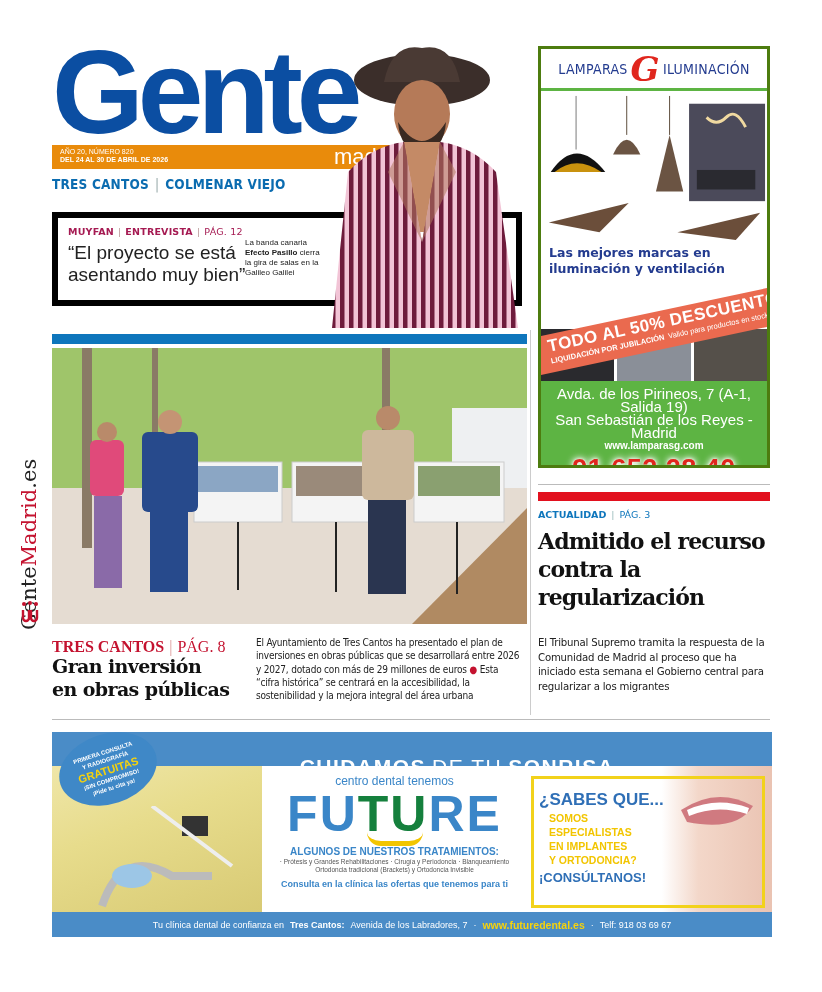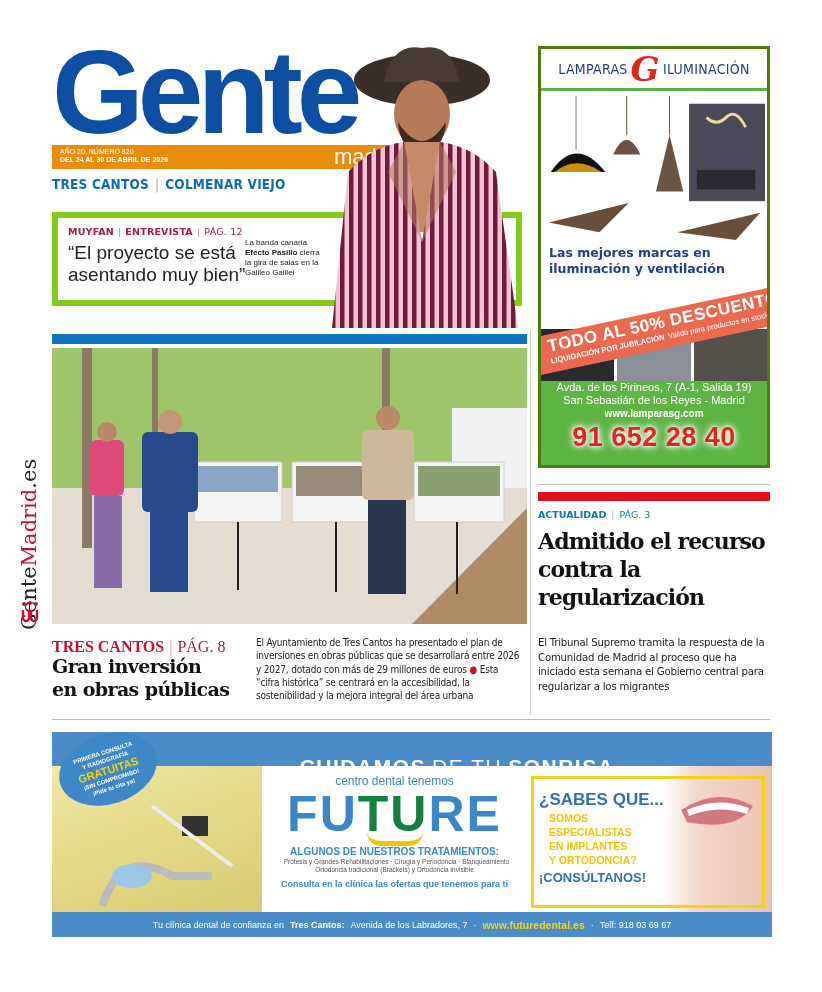--- a/index.html
+++ b/index.html
@@ -21,21 +21,21 @@
     font-size: 118px; line-height: 108px; color: #0b4ea2; letter-spacing: -6px; }
   #orange-bar { left: 52px; top: 145px; width: 345px; height: 24px; background: #e98b0b; }
   #issue-info { left: 60px; top: 148px; font-size: 7px; line-height: 8px; color: #fff; font-weight: 700; }
   #issue-info div:first-child { font-weight: 400; }
   #madrid-word { left: 334px; top: 146px; font-size: 22px; color: #fff; line-height: 22px; }
   #local-editions { left: 52px; top: 176px; font-family: "DejaVu Sans Condensed", "DejaVu Sans", sans-serif;
     font-weight: 700; font-size: 13.5px; color: #0b6cb0; letter-spacing: 0.2px; }
   #local-editions .sep { color: #9aa; font-weight: 400; margin: 0 6px; }
 
   
-  #interview-box { left: 52px; top: 212px; width: 470px; height: 94px; background: #84cc16; padding: 6px; }
+  #interview-box { left: 52px; top: 212px; width: 470px; height: 94px; background: #000000; padding: 6px; }
   #interview-inner { width: 100%; height: 100%; background: #fff; position: relative; }
   #interview-kicker { left: 10px; top: 8px; font-family: "DejaVu Sans", sans-serif; font-size: 9.5px;
     font-weight: 700; color: #a51a52; letter-spacing: 0.2px; }
   #interview-kicker .pg { font-weight: 400; }
   #interview-kicker .sep { color: #b99; font-weight: 400; margin: 0 4px; }
   #interview-quote { left: 10px; top: 24px; width: 180px; font-size: 19px; line-height: 22px; color: #222; }
   #interview-desc { left: 187px; top: 20px; width: 80px; font-size: 8px; line-height: 10px; color: #222; }
   #interview-desc b { font-weight: 700; }
 
   
@@ -65,21 +65,21 @@
   #lamp-ad .header .g { font-family: "DejaVu Serif", serif; font-style: italic; font-weight: 700; color: #e0261d; font-size: 34px; line-height: 30px; margin: 0 1px; }
   #lamp-ad .products { position: absolute; left: 0; top: 45px; width: 100%; height: 150px; }
   #lamp-ad .tagline { position: absolute; left: 8px; top: 196px; width: 200px; font-size: 12.5px; line-height: 16px; color: #233b8f; font-weight: 700; font-family: "DejaVu Sans", sans-serif; }
   #lamp-ad .discount-band { position: absolute; left: -20px; top: 262px; width: 280px; height: 38px; background: #ea6a4f; transform: rotate(-12deg); color: #fff; }
   #lamp-ad .discount-band .big { position: absolute; left: 26px; top: 2px; font-size: 17px; font-weight: 700; letter-spacing: 0.5px; white-space: nowrap; }
   #lamp-ad .discount-band .small { position: absolute; left: 26px; top: 22px; font-size: 7.5px; font-weight: 700; white-space: nowrap; }
   #lamp-ad .discount-band .small span { font-weight: 400; margin-left: 4px; }
   #lamp-ad .interiors { position: absolute; left: 0; top: 280px; width: 100%; height: 52px; display: flex; gap: 3px; }
   #lamp-ad .interiors div { flex: 1; }
   #lamp-ad .green-foot { position: absolute; left: 0; top: 332px; width: 100%; height: 90px; background: #5db443; text-align: center; color: #fff; }
-  #lamp-ad .addr { font-size: 11px; line-height: 13px; }
+  #lamp-ad .addr { margin-top: 6px; font-size: 15px; line-height: 13px; }
   #lamp-ad .web { font-size: 10px; font-weight: 700; line-height: 14px; }
   #lamp-ad .phone { font-size: 27px; font-weight: 700; color: #e0261d; line-height: 32px; text-shadow: 0 0 3px #fff, 0 0 6px #fff, 0 0 8px #fff; letter-spacing: 0.5px; }
 
   
   #gray-rule-r { left: 538px; top: 484px; width: 232px; height: 1px; background: #bbb; }
   #red-rule { left: 538px; top: 492px; width: 232px; height: 9px; background: #e2101e; }
   #act-kicker { left: 538px; top: 509px; font-family: "DejaVu Sans", sans-serif; font-size: 9.5px; font-weight: 700; color: #0e76bc; }
   #act-kicker .pg { font-weight: 400; }
   #act-kicker .sep { color: #9bb; font-weight: 400; margin: 0 5px; }
   #act-headline { left: 538px; top: 527px; width: 235px; font-family: "DejaVu Serif", serif; font-weight: 700;

